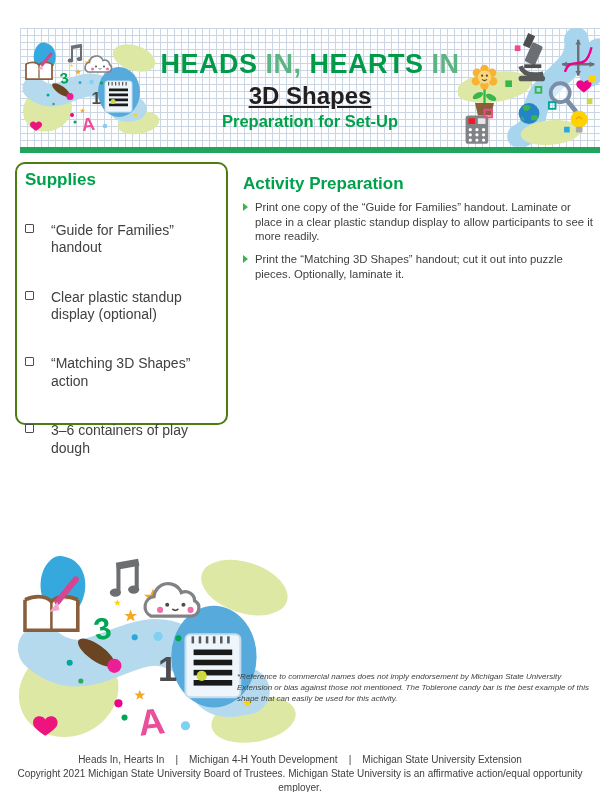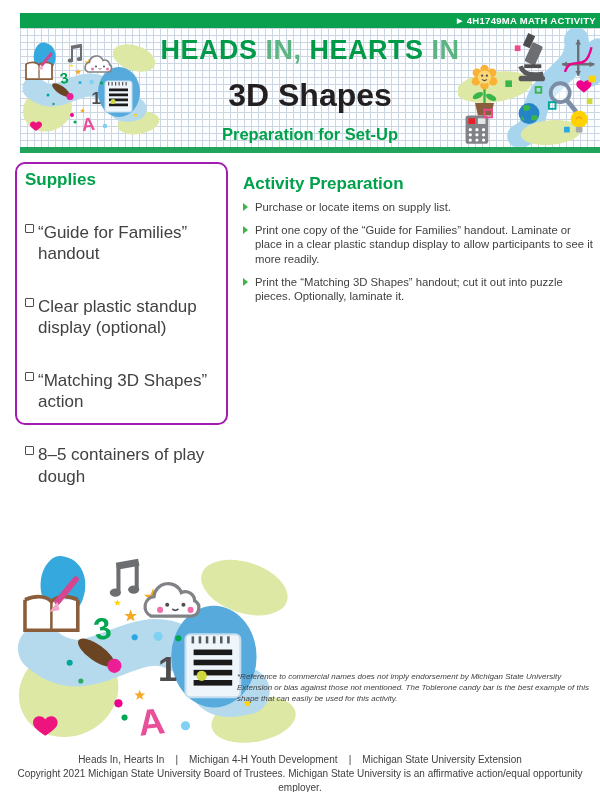--- a/index.html
+++ b/index.html
@@ -14,34 +14,34 @@
 
   
   .header{position:absolute;left:20px;top:28px;width:580px;height:119px;background-color:#fdfeff;
           background-image:linear-gradient(#ccd6e2 1px,transparent 1px),
                            linear-gradient(90deg,#ccd6e2 1px,transparent 1px);
           background-size:7px 7px;overflow:hidden;}
   .art-left{position:absolute;left:0;top:1px;width:140px;height:117px;}
   .art-right{position:absolute;right:0;top:0;width:142px;height:119px;}
   .header-titles{position:absolute;left:140px;right:140px;top:0;height:100%;
                  display:flex;flex-direction:column;align-items:center;justify-content:center;
-                 gap:11px;padding-top:2px;text-align:center;}
+                 gap:2px;padding-top:2px;text-align:center;}
   .main-title{font-size:27px;font-weight:800;letter-spacing:.5px;white-space:nowrap;}
   .main-title .strong{color:#009a49;}
   .main-title .light{color:#5cb482;font-weight:700;}
-  .sub-title{font-size:32px;font-weight:800;color:#231f20;}
+  .sub-title{font-size:24px;font-weight:800;color:#231f20;text-decoration:underline;}
   .tagline{font-size:16.5px;font-weight:800;color:#00a14b;}
   .green-divider{position:absolute;left:20px;top:147px;width:580px;height:6px;background:#21a45c;}
 
   
-  .supplies-box{position:absolute;left:15px;top:162px;width:213px;height:263px;border:2px solid #a21caf;
+  .supplies-box{position:absolute;left:15px;top:162px;width:213px;height:263px;border:2px solid #4d7c0f;
                 border-radius:10px;padding:6px 15px 8px 8px;box-sizing:border-box;background:#ffffff;}
   .section-heading{font-size:17px;font-weight:800;color:#00a14b;margin:0 0 6px 0;}
   .supplies-list{list-style:none;margin:0;padding:0;}
-  .supply-item{display:flex;gap:4px;font-size:17px;line-height:1.24;margin-bottom:6px;color:#414042;margin-top:32px;}
+  .supply-item{display:flex;gap:17px;font-size:14px;line-height:1.24;margin-bottom:6px;color:#414042;margin-top:32px;}
   .chk{flex:none;width:7px;height:7px;border:1.4px solid #4d4d4f;border-radius:1px;margin-top:2px;}
 
   
   .prep-col{position:absolute;left:243px;top:174px;width:350px;}
   .prep-list{list-style:none;margin:2px 0 0 0;padding:0;}
   .prep-item{display:flex;gap:7px;font-size:11.3px;line-height:1.3;margin-bottom:8px;color:#414042;}
   .tri{flex:none;width:0;height:0;border-left:5px solid #39b54a;
        border-top:4px solid transparent;border-bottom:4px solid transparent;margin-top:3px;}
 
   
@@ -232,24 +232,20 @@
         <rect x="82" y="62" width="6" height="6" fill="none" stroke="#39b54a" stroke-width="2"></rect>
         <rect x="136" y="74" width="6" height="6" fill="#cdd93f"></rect>
         <rect x="60" y="18" width="6" height="6" fill="#ec4b8f"></rect>
       </g>
     </symbol>
   </defs>
 </svg>
 
 <div class="page">
 
-  <div class="top-banner">
-    <span class="arrow">▶</span>
-    <span>4H1749MA MATH ACTIVITY</span>
-  </div>
 
   <div class="header">
     <svg class="art-left" viewBox="0 0 280 190" preserveAspectRatio="xMidYMid meet">
         <use href="#hearts-art"></use>
       </svg>
     <svg class="art-right" viewBox="0 0 150 125" preserveAspectRatio="xMidYMid meet">
         <use href="#right-art"></use>
       </svg>
     <div class="header-titles">
       <div class="main-title"><span class="strong">HEADS</span><span class="light"> IN, </span><span class="strong">HEARTS</span><span class="light"> IN</span></div>
@@ -269,34 +265,30 @@
         <li class="supply-item">
           <span class="chk"></span>
           <span>Clear plastic standup display (optional)</span>
         </li>
         <li class="supply-item">
           <span class="chk"></span>
           <span>“Matching 3D Shapes” action</span>
         </li>
         <li class="supply-item">
           <span class="chk"></span>
-          <span>8–5 containers of play dough</span>
+          <span>3–6 containers of play dough</span>
         </li>
       </ul>
   </div>
 
   <div class="prep-col">
     <h2 class="section-heading">Activity Preparation</h2>
     <ul class="prep-list">
         <li class="prep-item">
           <span class="tri"></span>
-          <span>Purchase or locate items on supply list.</span>
-        </li>
-        <li class="prep-item">
-          <span class="tri"></span>
           <span>Print one copy of the “Guide for Families” handout. Laminate or place in a clear plastic standup display to allow participants to see it more readily.</span>
         </li>
         <li class="prep-item">
           <span class="tri"></span>
           <span>Print the “Matching 3D Shapes” handout; cut it out into puzzle pieces. Optionally, laminate it.</span>
         </li>
       </ul>
   </div>
 
   <svg class="art-bottom" viewBox="0 0 280 190" preserveAspectRatio="xMidYMid meet">

